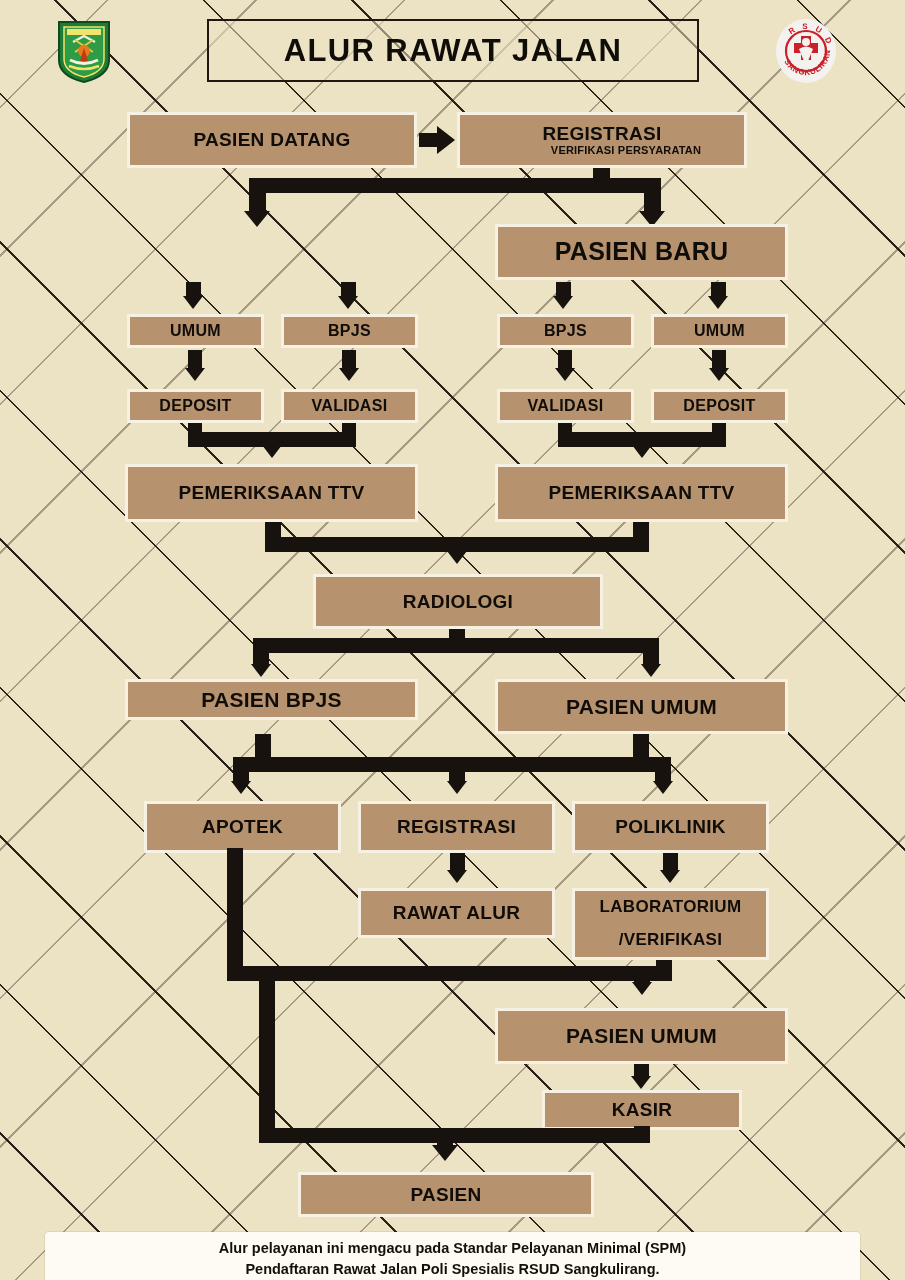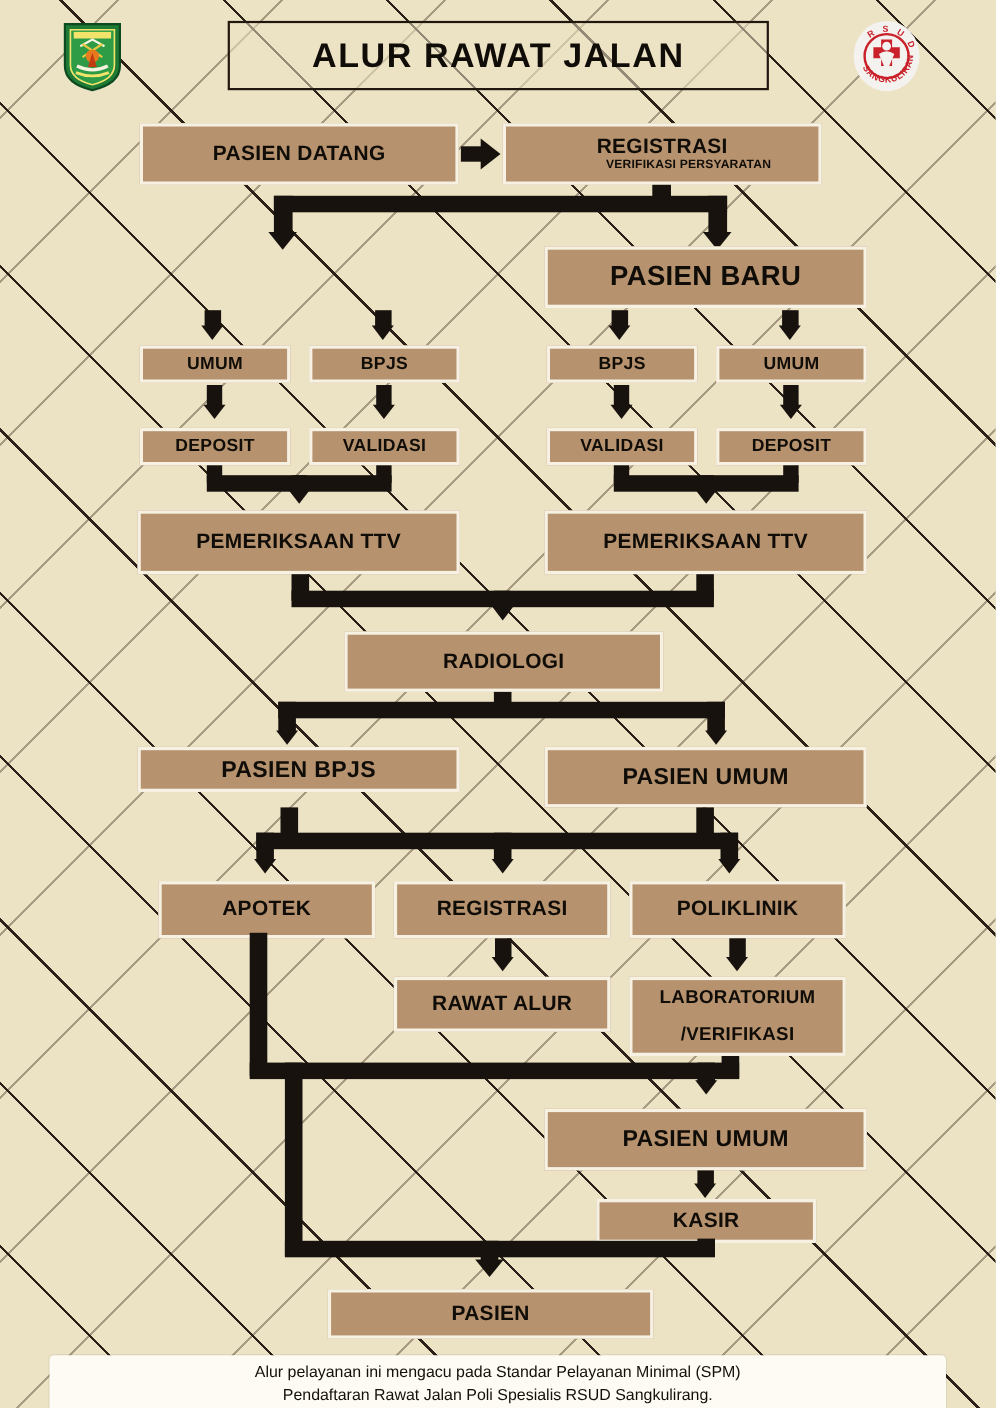--- a/index.html
+++ b/index.html
@@ -80,21 +80,21 @@
   
   #footer{
     left:45px;top:1232px;width:815px;height:54px;
     background:#fdfbf4;
     border-radius:4px;
     display:flex;flex-direction:column;
     align-items:center;justify-content:center;
     color:#141009;
     box-shadow:0 0 0 1px rgba(0,0,0,.06);
   }
-  #footer div{font-size:14.5px;font-weight:normal;line-height:1.45;white-space:nowrap;}
+  #footer div{font-size:14.5px;font-weight:bold;line-height:1.45;white-space:nowrap;}
 </style>
 </head>
 <body>
 
 <div id="stage">
 
   <div class="abs" id="logo-left">
     <svg viewBox="0 0 58 66" width="58" height="66">
       <path d="M4 4 H54 V42 Q54 58 29 64 Q4 58 4 42 Z" fill="#1f7a36" stroke="#0d4a1f" stroke-width="2"></path>
       <path d="M9 9 H49 V41 Q49 54 29 59 Q9 54 9 41 Z" fill="#2e9b47" stroke="#f2e36a" stroke-width="1.5"></path>

